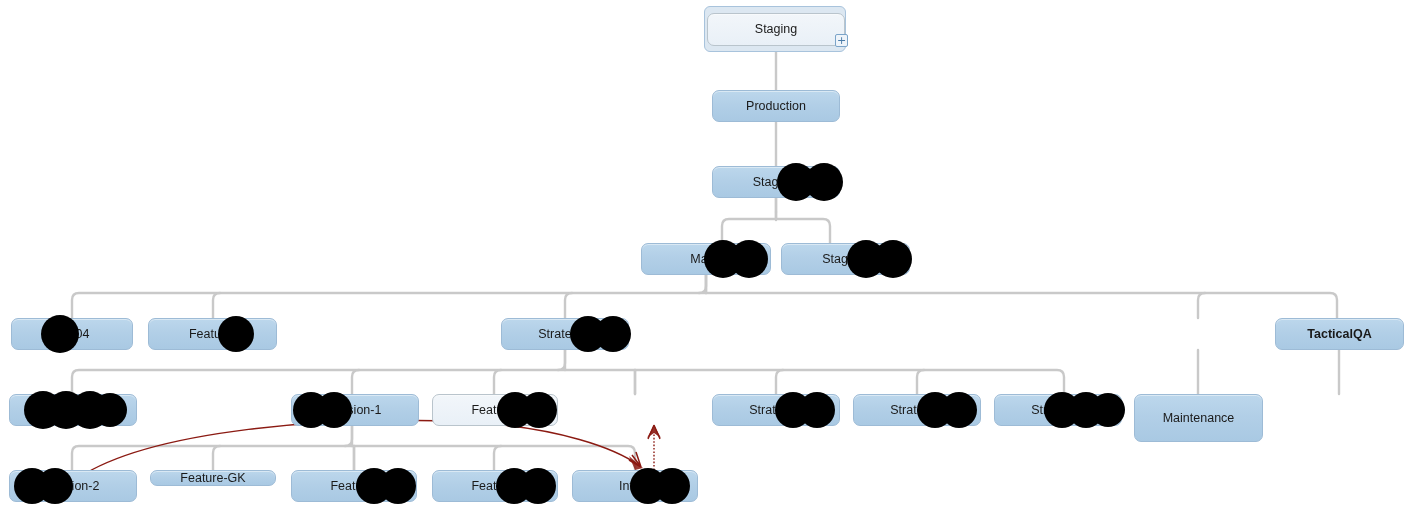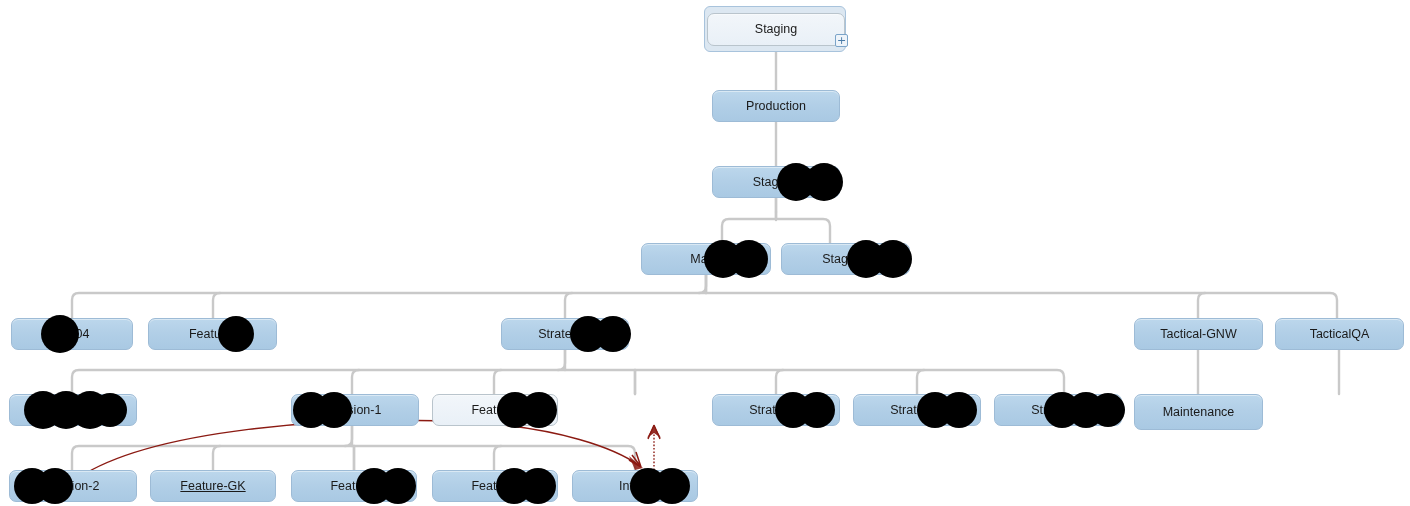--- a/index.html
+++ b/index.html
@@ -156,51 +156,48 @@
       </div>
       <div class="node" style="left: 11px; top: 318px; width: 122px; height: 32px;">
         <span class="label">.04.04</span>
       </div>
       <div class="node" style="left: 148px; top: 318px; width: 129px; height: 32px;">
         <span class="label">Feature-</span>
       </div>
       <div class="node" style="left: 501px; top: 318px; width: 128px; height: 32px;">
         <span class="label">Strategic-</span>
       </div>
-      <div class="node" style="left: 1134px; top: 318px; width: 129px; height: 32px;">
-        <span class="label">Tactical-GNW</span>
-      </div>
-      <div class="node" style="left: 1275px; top: 318px; width: 129px; height: 32px;">
+      <div class="node" style="left: 1275px; top: 318px; width: 129px; height: 32px; font-weight: bold;">
         <span class="label">TacticalQA</span>
       </div>
       <div class="node" style="left: 9px; top: 394px; width: 128px; height: 32px;">
         <span class="label"></span>
       </div>
       <div class="node" style="left: 291px; top: 394px; width: 128px; height: 32px;">
         <span class="label">Version-1</span>
       </div>
       <div class="node pale" style="left: 432px; top: 394px; width: 126px; height: 32px;">
         <span class="label">Feature-</span>
       </div>
       <div class="node" style="left: 712px; top: 394px; width: 128px; height: 32px;">
         <span class="label">Strategic-</span>
       </div>
       <div class="node" style="left: 853px; top: 394px; width: 128px; height: 32px;">
         <span class="label">Strategic-</span>
       </div>
       <div class="node" style="left: 994px; top: 394px; width: 128px; height: 32px;">
         <span class="label">Strategic-</span>
       </div>
-      <div class="node" style="left: 1134px; top: 394px; width: 129px; height: 36px;">
+      <div class="node" style="left: 1134px; top: 394px; width: 129px; height: 48px;">
         <span class="label">Maintenance</span>
       </div>
       <div class="node" style="left: 9px; top: 470px; width: 128px; height: 32px;">
         <span class="label">Version-2</span>
       </div>
-      <div class="node" style="left: 150px; top: 470px; width: 126px; height: 32px; text-decoration: underline;">
+      <div class="node" style="left: 150px; top: 470px; width: 126px; height: 16px;">
         <span class="label">Feature-GK</span>
       </div>
       <div class="node" style="left: 291px; top: 470px; width: 126px; height: 32px;">
         <span class="label">Feature-</span>
       </div>
       <div class="node" style="left: 432px; top: 470px; width: 126px; height: 32px;">
         <span class="label">Feature-</span>
       </div>
       <div class="node" style="left: 572px; top: 470px; width: 126px; height: 32px;">
         <span class="label">Integ-</span>

